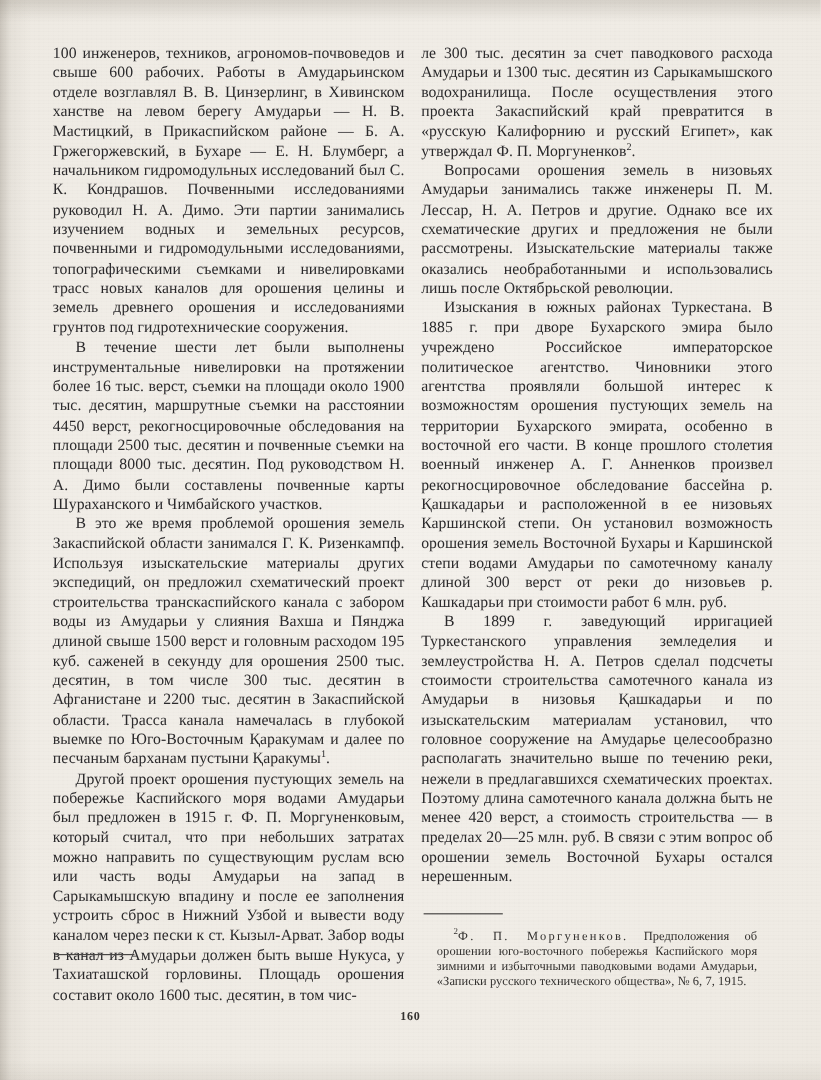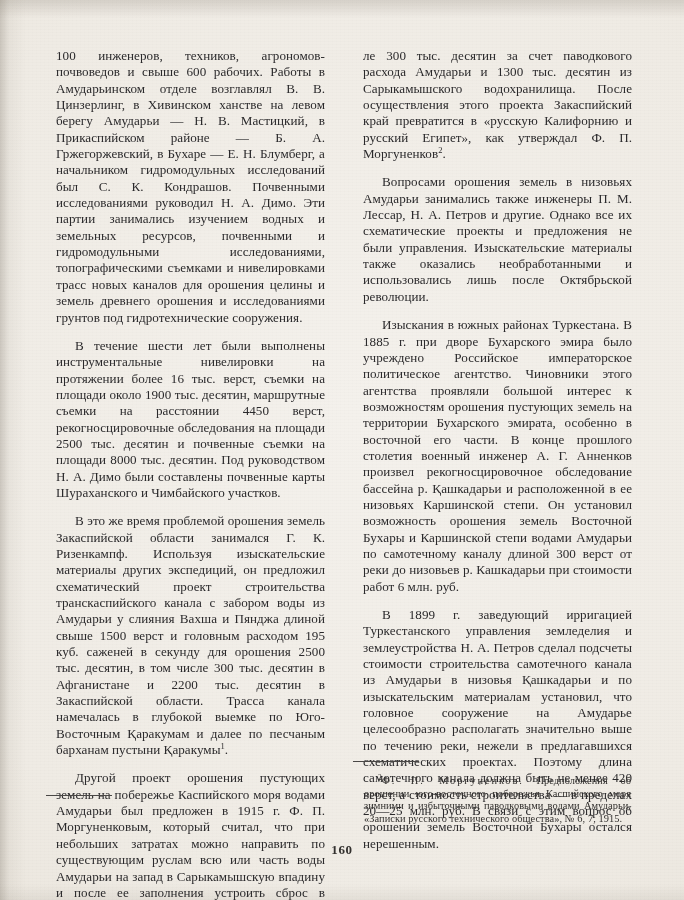--- a/index.html
+++ b/index.html
@@ -49,21 +49,21 @@
     top: 36px;
     width: 600px;
     display: flex;
     gap: 14px;
   }
   .col {
     width: 293px;
   }
 
   p {
-    margin: 12px;
+    margin: 0;
     text-align: justify;
     text-justify: inter-word;
     font-size: 13.1px;
     line-height: 16.35px;
     color: #2b2a2c;
     text-indent: 19px;
     letter-spacing: 0.05px;
     -webkit-font-smoothing: antialiased;
   }
   p.cont {
@@ -106,21 +106,21 @@
   .fn .author {
     letter-spacing: 1.9px;
   }
 
   #page-number {
     position: absolute;
     left: 0;
     top: 842px;
     width: 684px;
     text-align: center;
-    font-size: 13px;
+    font-size: 10px;
     font-weight: bold;
     color: #33312f;
     letter-spacing: 0.6px;
   }
 </style>
 </head>
 <body>
 
 <div id="page">
   <div id="content">
@@ -129,21 +129,21 @@
 
       <div class="col">
         <p class="cont">100 инженеров, техников, агрономов-почвоведов и свыше 600 рабочих. Работы в Амударьинском отделе возглавлял В. В. Цинзерлинг, в Хивинском ханстве на левом берегу Амударьи — Н. В. Мастицкий, в Прикаспийском районе — Б. А. Гржегоржевский, в Бухаре — Е. Н. Блумберг, а начальником гидромодульных исследований был С. К. Кондрашов. Почвенными исследованиями руководил Н. А. Димо. Эти партии занимались изучением водных и земельных ресурсов, почвенными и гидромодульными исследованиями, топографическими съемками и нивелировками трасс новых каналов для орошения целины и земель древнего орошения и исследованиями грунтов под гидротехнические сооружения.</p>
         <p>В течение шести лет были выполнены инструментальные нивелировки на протяжении более 16 тыс. верст, съемки на площади около 1900 тыс. десятин, маршрутные съемки на расстоянии 4450 верст, рекогносцировочные обследования на площади 2500 тыс. десятин и почвенные съемки на площади 8000 тыс. десятин. Под руководством Н. А. Димо были составлены почвенные карты Шураханского и Чимбайского участков.</p>
         <p><span>В это же время проблемой орошения земель Закаспийской области занимался Г. К. Ризенкампф. Используя изыскательские материалы других экспедиций, он предложил схематический проект строительства транскаспийского канала с забором воды из Амударьи у слияния Вахша и Пянджа длиной свыше 1500 верст и головным расходом 195 куб. саженей в секунду для орошения 2500 тыс. десятин, в том числе 300 тыс. десятин в Афганистане и 2200 тыс. десятин в Закаспийской области. Трасса канала намечалась в глубокой выемке по Юго-Восточным Қаракумам и далее по песчаным барханам пустыни Қаракумы</span><sup>1</sup>.</p>
         <p>Другой проект орошения пустующих земель на побережье Каспийского моря водами Амударьи был предложен в 1915 г. Ф. П. Моргуненковым, который считал, что при небольших затратах можно направить по существующим руслам всю или часть воды Амударьи на запад в Сарыкамышскую впадину и после ее заполнения устроить сброс в Нижний Узбой и вывести воду каналом через пески к ст. Кызыл-Арват. Забор воды в канал из Амударьи должен быть выше Нукуса, у Тахиаташской горловины. Площадь орошения составит около 1600 тыс. десятин, в том чис-</p>
       </div>
 
       <div class="col">
         <p class="cont"><span>ле 300 тыс. десятин за счет паводкового расхода Амударьи и 1300 тыс. десятин из Сарыкамышского водохранилища. После осуществления этого проекта Закаспийский край превратится в «русскую Калифорнию и русский Египет», как утверждал Ф. П. Моргуненков</span><sup>2</sup>.</p>
-        <p>Вопросами орошения земель в низовьях Амударьи занимались также инженеры П. М. Лессар, Н. А. Петров и другие. Однако все их схематические проекты и предложения не были управления. Изыскательские материалы также оказались необработанными и использовались лишь после Октябрьской революции.</p>
+        <p>Вопросами орошения земель в низовьях Амударьи занимались также инженеры П. М. Лессар, Н. А. Петров и другие. Однако все их схематические других и предложения не были рассмотрены. Изыскательские материалы также оказались необработанными и использовались лишь после Октябрьской революции.</p>
         <p><span class="runin">Изыскания в южных районах Туркестана.</span><span> В 1885 г. при дворе Бухарского эмира было учреждено Российское императорское политическое агентство. Чиновники этого агентства проявляли большой интерес к возможностям орошения пустующих земель на территории Бухарского эмирата, особенно в восточной его части. В конце прошлого столетия военный инженер А. Г. Анненков произвел рекогносцировочное обследование бассейна р. Қашкадарьи и расположенной в ее низовьях Каршинской степи. Он установил возможность орошения земель Восточной Бухары и Каршинской степи водами Амударьи по самотечному каналу длиной 300 верст от реки до низовьев р. Кашкадарьи при стоимости работ 6 млн. руб.</span></p>
         <p>В 1899 г. заведующий ирригацией Туркестанского управления земледелия и землеустройства Н. А. Петров сделал подсчеты стоимости строительства самотечного канала из Амударьи в низовья Қашкадарьи и по изыскательским материалам установил, что головное сооружение на Амударье целесообразно располагать значительно выше по течению реки, нежели в предлагавшихся схематических проектах. Поэтому длина самотечного канала должна быть не менее 420 верст, а стоимость строительства — в пределах 20—25 млн. руб. В связи с этим вопрос об орошении земель Восточной Бухары остался нерешенным.</p>
       </div>
 
     </div>
 
     <div class="footnotes" id="footnote-left">
       <div class="fn-rule"></div>
     </div>
 

